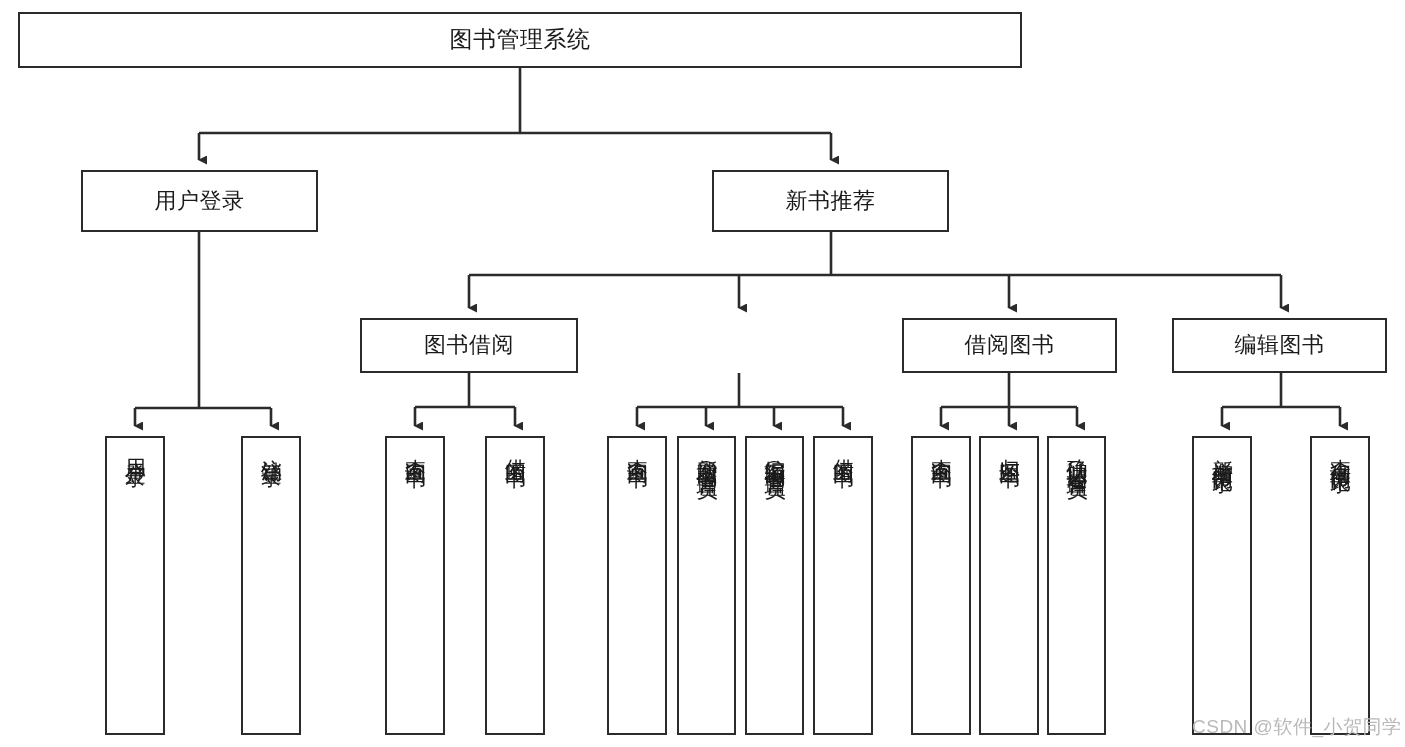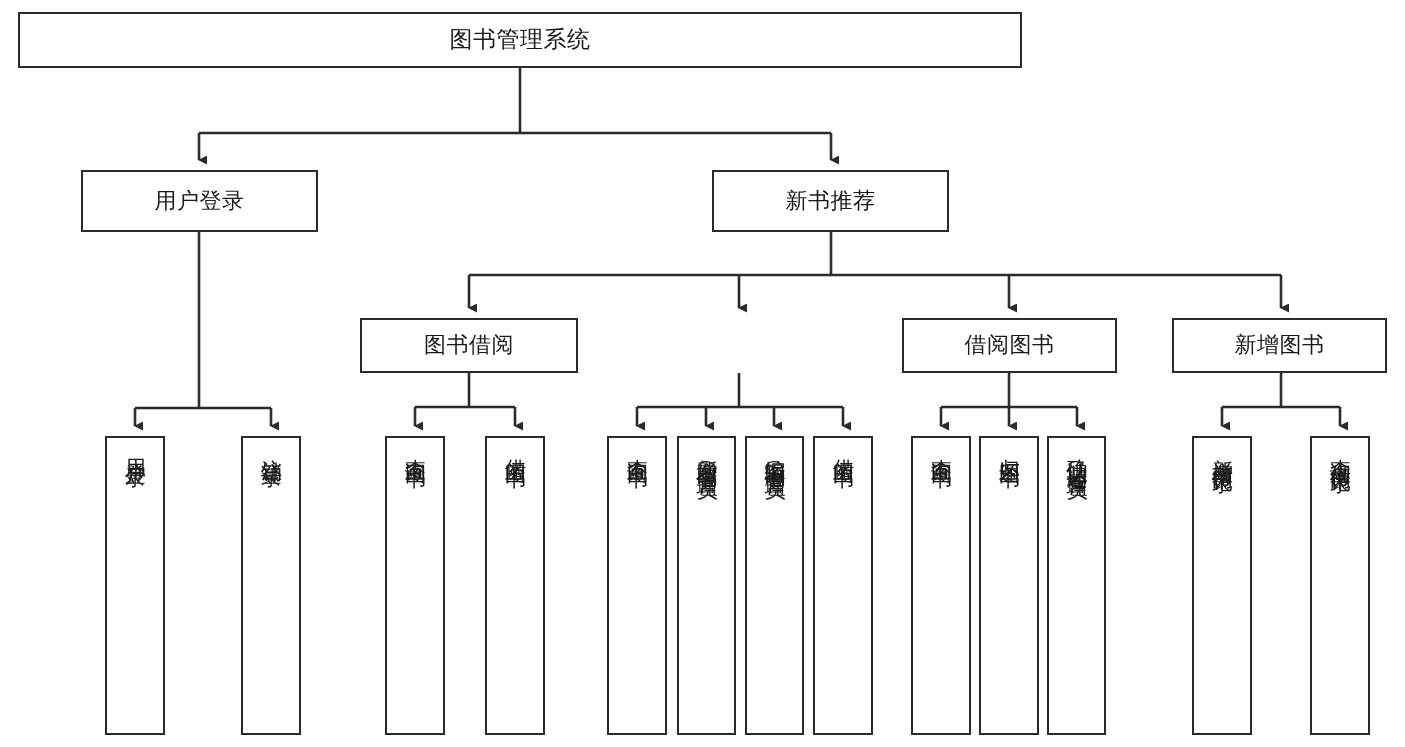--- a/index.html
+++ b/index.html
@@ -147,21 +147,21 @@
   <div class="node horiz" style="left:360px; top:318px; width:218px; height:55px;">
     <span class="label">图书借阅</span>
   </div>
 
 
   <div class="node horiz" style="left:902px; top:318px; width:215px; height:55px;">
     <span class="label">借阅图书</span>
   </div>
 
   <div class="node horiz" style="left:1172px; top:318px; width:215px; height:55px;">
-    <span class="label">新增图书</span>
+    <span class="label">编辑图书</span>
   </div>
 
   <div class="node vert" style="left:105px; top:436px; width:60px; height:299px;">
     <span class="label">用户登录</span>
   </div>
 
   <div class="node vert" style="left:241px; top:436px; width:60px; height:299px;">
     <span class="label">注销登录</span>
   </div>
 
@@ -202,14 +202,15 @@
   </div>
 
   <div class="node vert" style="left:1192px; top:436px; width:60px; height:299px;">
     <span class="label">新增借阅记录</span>
   </div>
 
   <div class="node vert" style="left:1310px; top:436px; width:60px; height:299px;">
     <span class="label">查询借阅记录</span>
   </div>
 
+  <div class="watermark" style="left:1192px; top:714px;">CSDN @软件_小贺同学</div>
 
 </div>
 
 </body></html>

